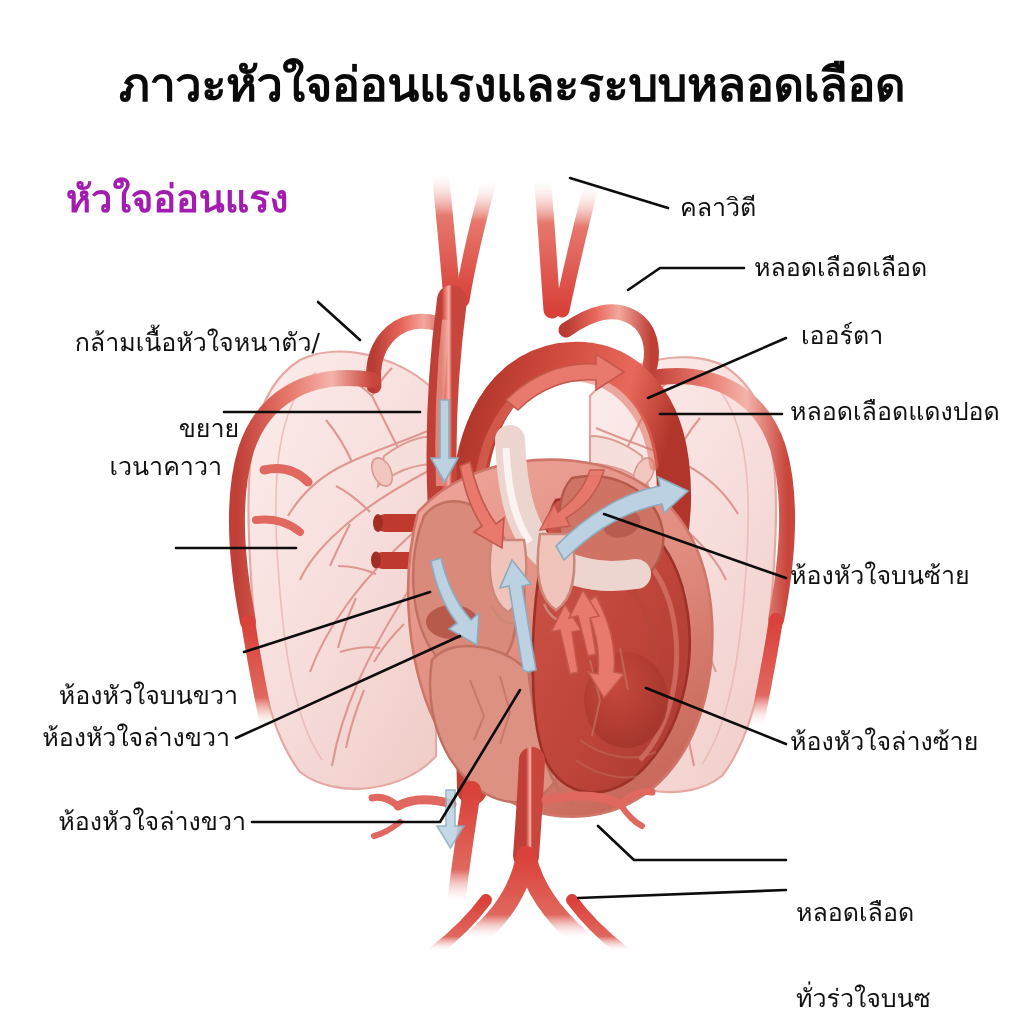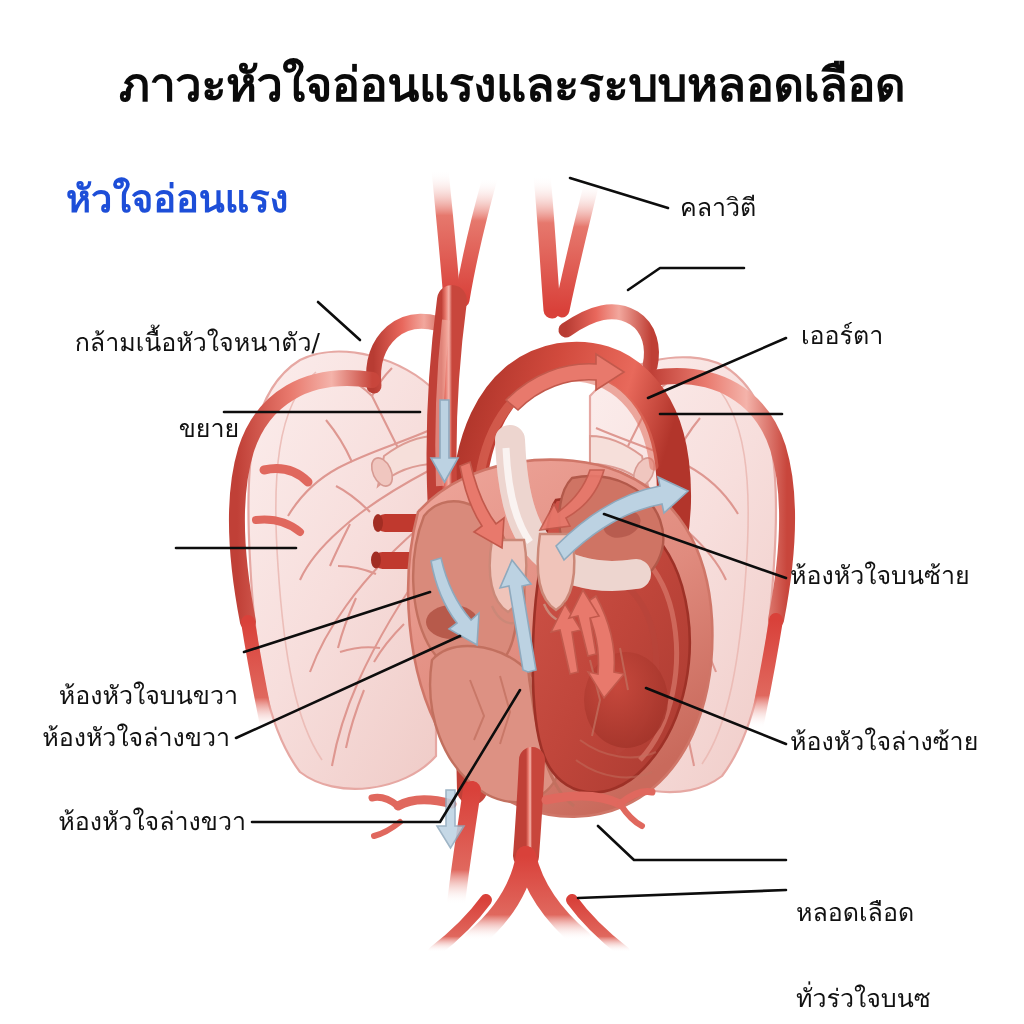--- a/index.html
+++ b/index.html
@@ -7,21 +7,21 @@
     width:1024px;height:1024px;position:relative;overflow:hidden;
     font-family:"DejaVu Sans","Liberation Sans",sans-serif;
     background:#ffffff;
   }
   #stage{position:absolute;inset:0;width:1024px;height:1024px;}
   .txt{position:absolute;color:#111111;font-weight:400;white-space:pre;line-height:1.14;}
   #title{
     left:0;top:58px;width:1024px;text-align:center;
     font-size:47px;font-weight:800;letter-spacing:-0.5px;color:#0a0a0a;
   }
-  #subtitle{left:66px;top:178px;font-size:38px;font-weight:800;color:#1d4ed8;}
+  #subtitle{left:66px;top:178px;font-size:38px;font-weight:800;color:#a21caf;}
   .lbl{font-size:25px;}
   .lbl.l{text-align:right;}
   .lbl.r{text-align:left;}
   svg{position:absolute;left:0;top:0;width:1024px;height:1024px;display:block;}
   .leader{stroke:#0d0d0d;stroke-width:2.6;fill:none;stroke-linecap:round;stroke-linejoin:round;}
 </style>
 </head>
 <body>
 
 <div id="stage">
@@ -272,34 +272,37 @@
 
   <div class="txt" id="title">ภาวะหัวใจอ่อนแรงและระบบหลอดเลือด</div>
   <div class="txt" id="subtitle">หัวใจอ่อนแรง</div>
 
   <div class="txt lbl l" style="left:10px;top:272px;width:310px;">
     <div>กล้ามเนื้อหัวใจหนาตัว/</div>
     <div style="text-align:center;padding-left:88px;">ขยาย</div>
   </div>
 
   <div class="txt lbl l" style="left:0px;top:396px;width:222px;">
+    <div>เวนาคาวา</div>
   </div>
 
 
   <div class="txt lbl l" style="left:0px;top:638px;width:238px;margin-top:44px;">ห้องหัวใจบนขวา</div>
 
   <div class="txt lbl l" style="left:0px;top:724px;width:230px;">ห้องหัวใจล่างขวา</div>
 
   <div class="txt lbl l" style="left:0px;top:808px;width:246px;">ห้องหัวใจล่างขวา</div>
 
   <div class="txt lbl r" style="left:680px;top:194px;">คลาวิตี</div>
 
+  <div class="txt lbl r" style="left:754px;top:254px;">หลอดเลือดเลือด</div>
 
   <div class="txt lbl r" style="left:792px;top:322px;margin-left:9px;">เออร์ตา</div>
 
+  <div class="txt lbl r" style="left:790px;top:398px;">หลอดเลือดแดงปอด</div>
 
   <div class="txt lbl r" style="left:790px;top:562px;">ห้องหัวใจบนซ้าย</div>
 
   <div class="txt lbl r" style="left:790px;top:728px;">ห้องหัวใจล่างซ้าย</div>
 
   <div class="txt lbl r" style="left:796px;top:842px;">
     <div>หลอดเลือด</div>
     <div>ทั่วร่วใจบนซ</div>
   </div>
 

